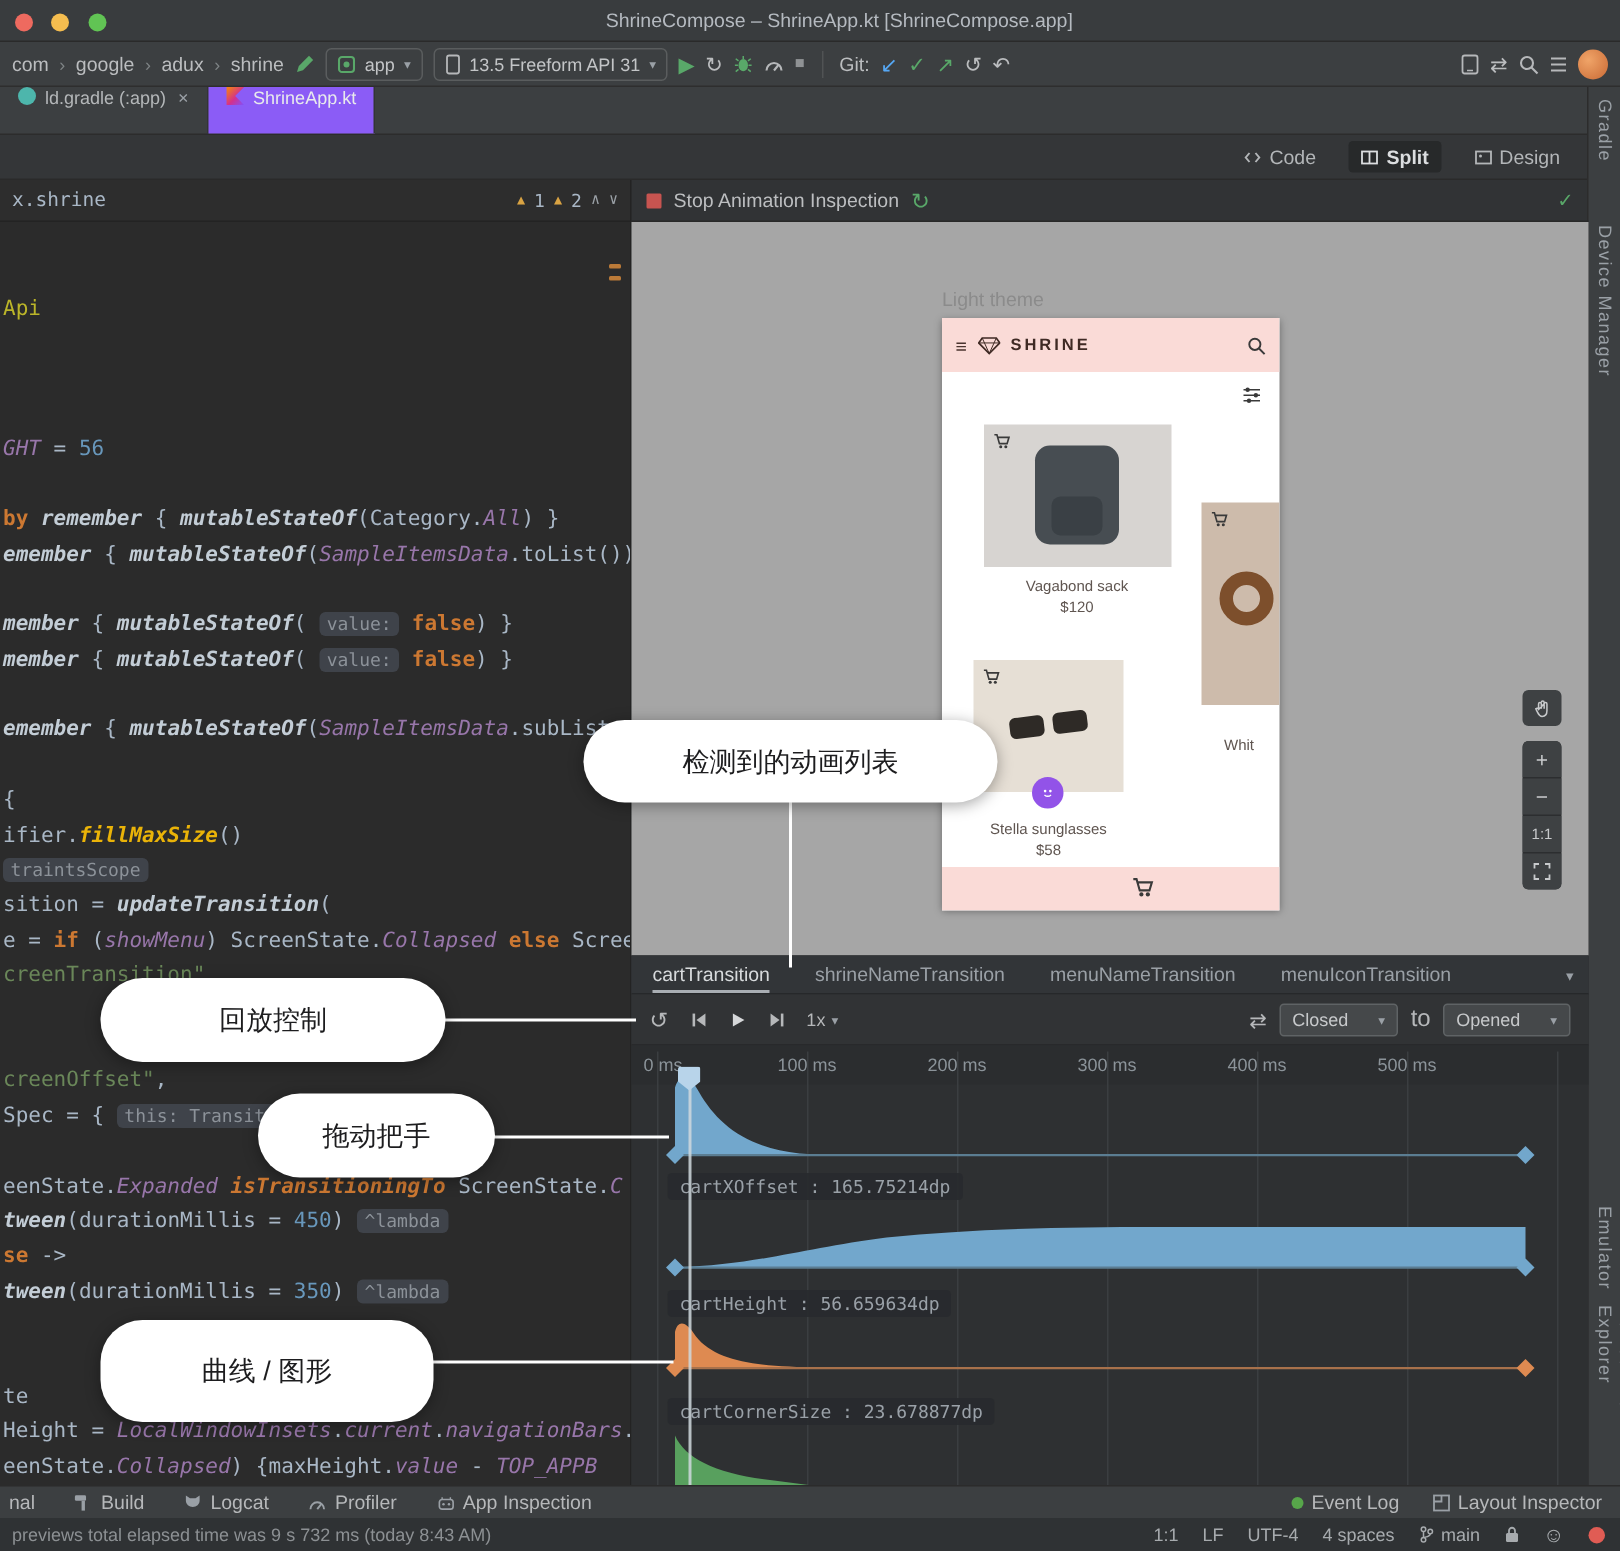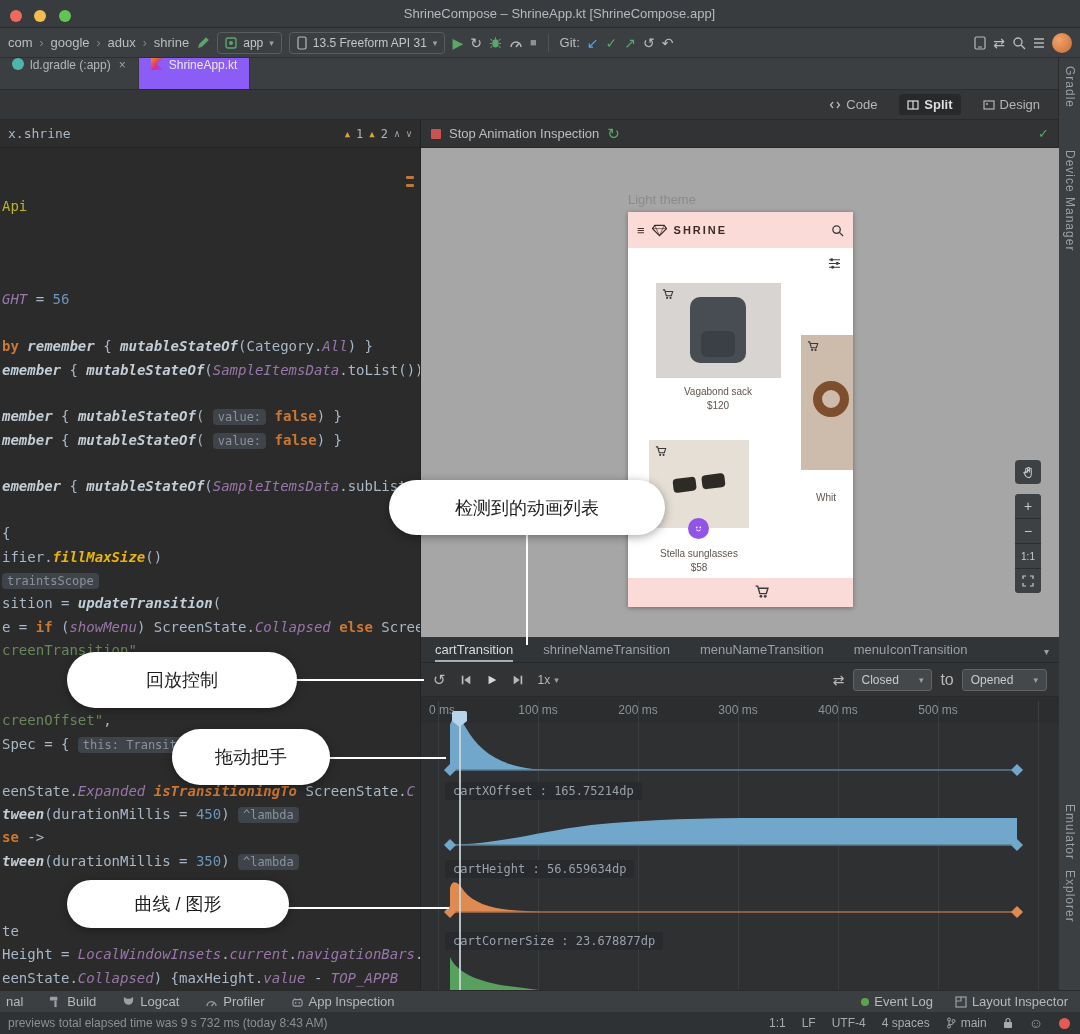--- a/index.html
+++ b/index.html
@@ -608,17 +608,17 @@
 
   <div class="callout" style="left:389px; top:480px; width:276px; height:55px">
     <span>检测到的动画列表</span>
   </div>
   <div class="callout" style="left:67px; top:652px; width:230px; height:56px">
     <span>回放控制</span>
   </div>
   <div class="callout" style="left:172px; top:729px; width:158px; height:56px">
     <span>拖动把手</span>
   </div>
-  <div class="callout" style="left:67px; top:880px; width:222px; height:48px">
+  <div class="callout" style="left:67px; top:880px; width:222px; height:68px">
     <span>曲线 / 图形</span>
   </div>
 
 </div>
 
 </body></html>

